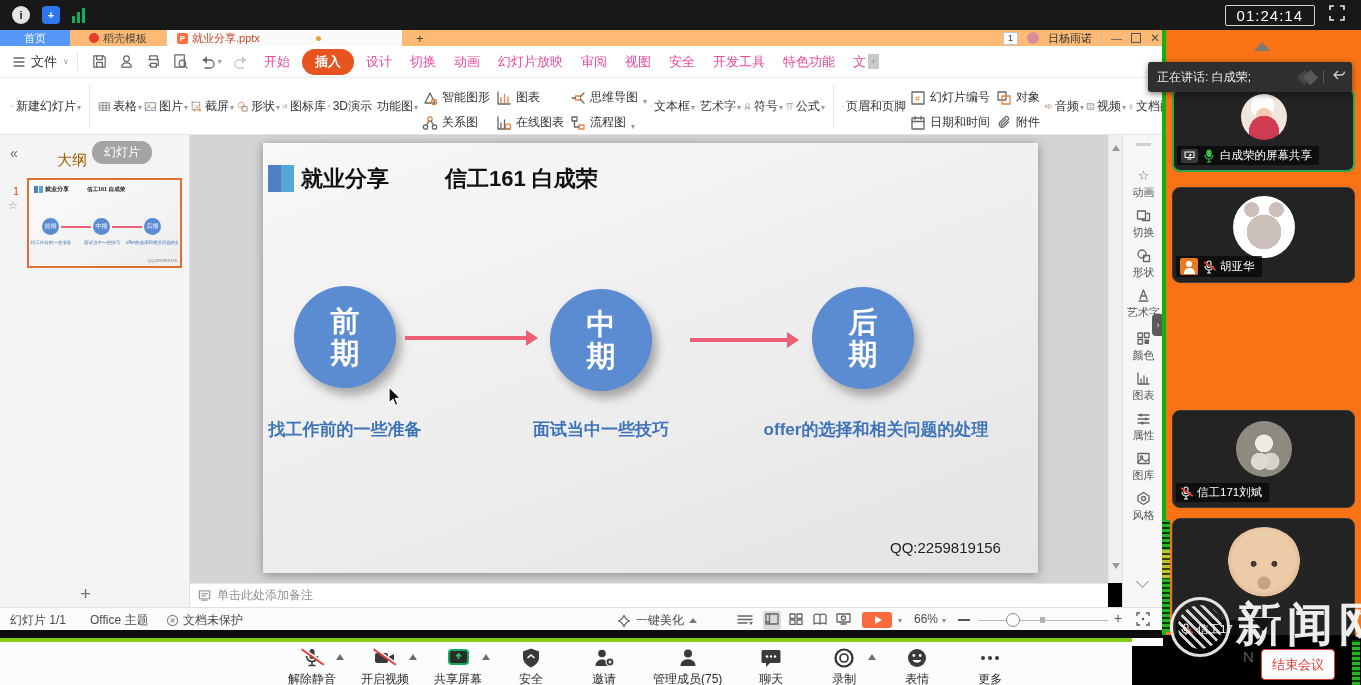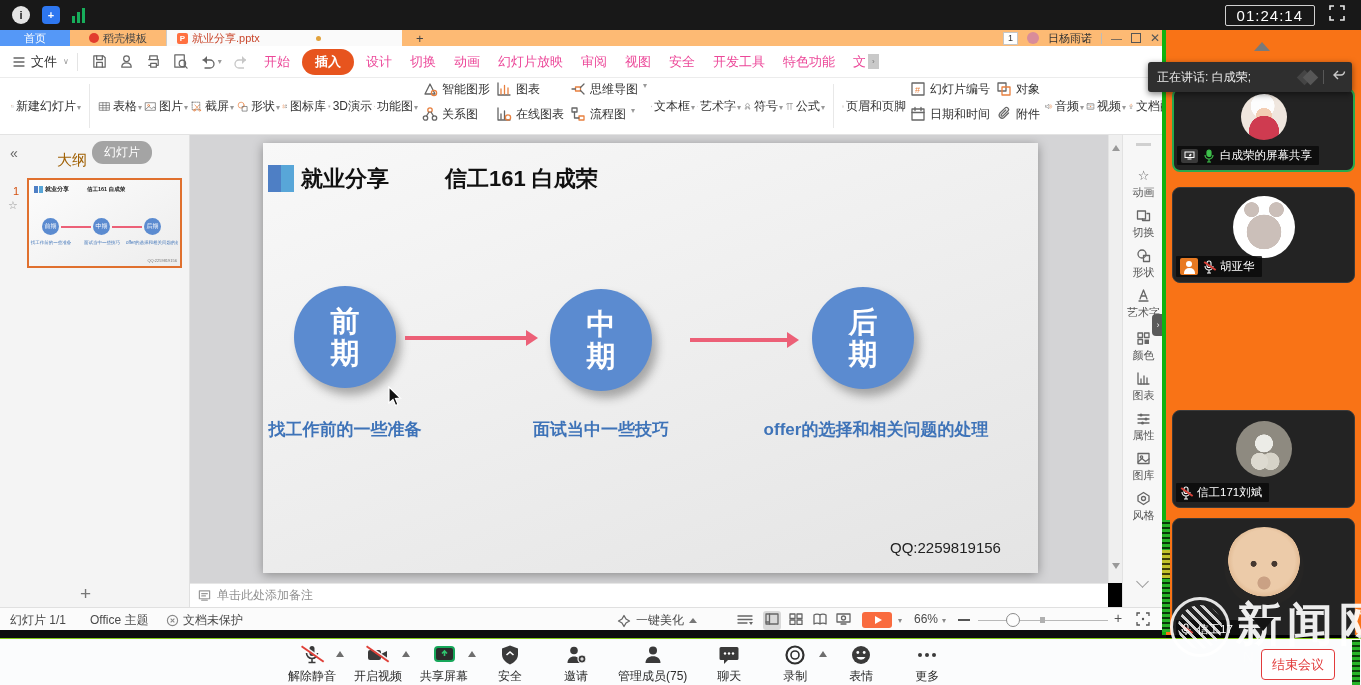--- a/index.html
+++ b/index.html
@@ -18,21 +18,21 @@
   #tabbar{left:0;top:30px;width:1361px;height:16px;background:#fdba74;display:flex;align-items:center;font-size:11px;z-index:6;box-sizing:border-box;padding-right:201px}
   .ftab{height:16px;display:flex;align-items:center;justify-content:center;gap:4px;white-space:nowrap}
   
   #menurow{left:0;top:46px;width:1163px;height:32px;background:#fff;border-bottom:1px solid #ececec;display:flex;align-items:center;box-sizing:border-box;padding-left:12px;z-index:10}
   .mtab{padding:4px 9px;font-size:13px;color:#ec4899;white-space:nowrap}
   .mtab.on{background:#e7541e;color:#fff;border-radius:14px;padding:4px 13px;font-weight:bold;margin:0 3px}
   .qi{margin:0 5px;display:flex;align-items:center}
   
   #toolrow{left:0;top:78px;width:1163px;height:57px;background:#fff;border-bottom:1px solid #e3e3e3;display:flex;align-items:center;box-sizing:border-box;padding-left:10px;overflow:hidden;z-index:10}
   .rb{display:flex;flex-direction:row;align-items:center;justify-content:center;gap:2px;font-size:12px;color:#333;min-width:44px;padding:2px 1px;white-space:nowrap}
-  .rs{display:flex;align-items:flex-start;gap:4px;font-size:12px;color:#333;height:25px;white-space:nowrap}
+  .rs{display:flex;align-items:flex-end;gap:4px;font-size:12px;color:#333;height:25px;white-space:nowrap}
   .stk{display:flex;flex-direction:column;justify-content:center;margin:0 3px}
   .dd{color:#999;font-size:8px;margin-left:1px}
   .sep{width:1px;height:44px;background:#e8e8e8;margin:0 7px;flex:none}
   
   #leftpanel{left:0;top:135px;width:190px;height:472px;background:#f4f4f4;border-right:1px solid #e0e0e0;box-sizing:border-box;z-index:10}
   #pill{background:#a4a4a4;color:#fff;border-radius:11px;padding:3px 12px;font-size:12px}
   #thumb{position:absolute;left:27px;top:43px;width:151px;height:86px;background:linear-gradient(150deg,#fcfcfc,#ededed);border:2px solid #e0702e;}
   .tc{position:absolute;width:17px;height:17px;border-radius:50%;background:#5b8bd0;color:#fff;font-size:6px;display:flex;align-items:center;justify-content:center}
   .tl{position:absolute;height:1.5px;background:#ec6077;top:46px}
   .tcap{position:absolute;top:60px;font-size:4.5px;color:#3e73b8;width:52px;text-align:center;white-space:nowrap;overflow:hidden}
@@ -52,21 +52,21 @@
   #statusbar{left:0;top:607px;width:1163px;height:39px;background:#fbfbfb;border-top:1px solid #e0e0e0;box-sizing:border-box;font-size:12px;color:#4a4a4a;z-index:10}
   
   #sidebar{left:1166px;top:30px;width:216px;height:605px;background:#f97316;overflow:hidden;z-index:30}
   .tile{position:absolute;left:6px;width:183px;background:#232323;border:1px solid #3a3a3a;border-radius:8px;box-sizing:border-box}
   .tile.on{border:2px solid #29a94d}
   .av{position:absolute;left:50%;transform:translateX(-50%);border-radius:50%}
   .plabel{position:absolute;left:3px;bottom:5px;display:inline-flex;align-items:center;gap:5px;background:rgba(10,10,10,.82);padding:2px 7px 2px 4px;color:#fff;font-size:11.5px;white-space:nowrap;border-radius:1px}
   .micslash{position:absolute;left:0;top:5px;width:14px;height:1.8px;background:#d84038;transform:rotate(35deg)}
   #speakbox{left:1148px;top:62px;width:204px;height:30px;background:#2f2f2f;border-radius:3px;display:flex;align-items:center;color:#ececec;font-size:12px;padding:0 6px 0 9px;box-sizing:border-box;z-index:50;box-shadow:0 2px 6px rgba(0,0,0,.5)}
   
-  #meetbar{left:0;top:638px;width:1361px;height:47px;background:#fbfcfd;border-top:1px solid #84cc16;display:flex;align-items:flex-start;box-sizing:border-box;padding-left:288px;gap:18px;z-index:60}
+  #meetbar{left:0;top:638px;width:1132px;height:47px;background:#fbfcfd;border-top:4px solid #84cc16;display:flex;align-items:flex-start;box-sizing:border-box;padding-left:288px;gap:25px;z-index:60}
   .mi{display:flex;flex-direction:column;align-items:center;gap:2px;font-size:12px;color:#2b2b2b;position:relative;min-width:48px;padding-top:4px}
   .mi .ar{position:absolute;right:-8px;top:12px;width:0;height:0;border-left:4px solid transparent;border-right:4px solid transparent;border-bottom:6px solid #6e6e6e}
   .micon{height:23px;display:flex;align-items:center;justify-content:center;position:relative}
   .slash{position:absolute;left:-2px;top:10px;width:27px;height:2.4px;background:#df4038;transform:rotate(35deg);box-shadow:0 -1.5px 0 rgba(251,252,253,.95)}
   #endbtn{left:1261px;top:649px;width:72px;height:29px;background:#fff;border:1px solid #e23b3b;border-radius:4px;color:#e23b3b;font-size:13px;display:flex;align-items:center;justify-content:center;z-index:80}
   
   #wmtext{left:1236px;top:594px;font-family:"Liberation Serif","DejaVu Serif",serif;font-size:46px;font-weight:bold;color:rgba(255,255,255,.92);letter-spacing:5px;z-index:70;white-space:nowrap}
   #wmlogo{left:1170px;top:597px;width:60px;height:60px;border:3px solid rgba(255,255,255,.88);border-radius:50%;box-sizing:border-box;z-index:70}
   #wmlogo .in{position:absolute;inset:5px;border-radius:50%;background:repeating-linear-gradient(45deg,transparent 0 4px,rgba(255,255,255,.8) 4px 7px)}
   #wmsub{left:1243px;top:648px;font-size:15px;letter-spacing:9px;color:rgba(255,255,255,.35);z-index:70}

